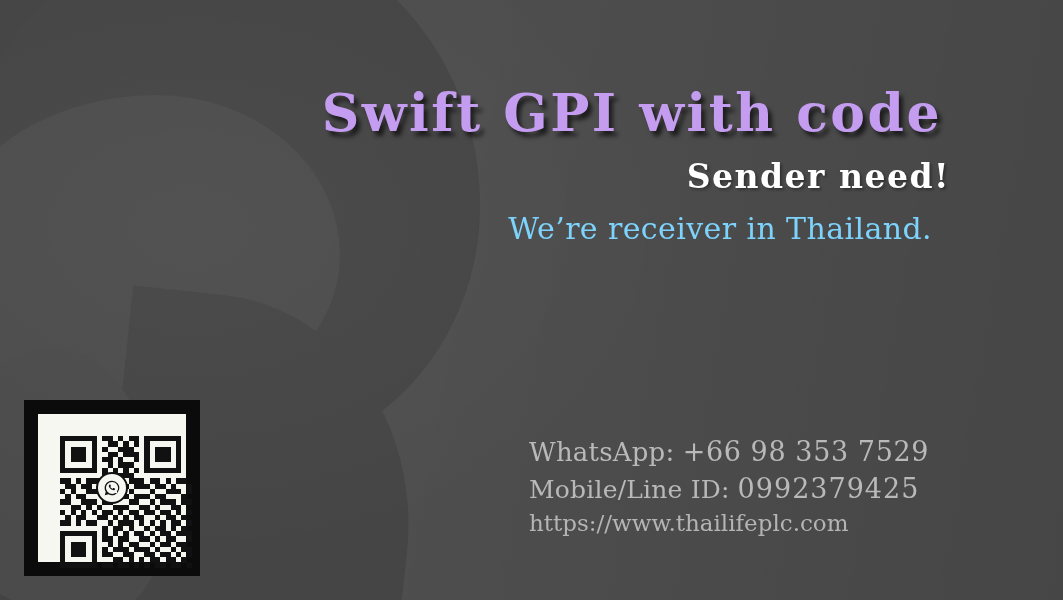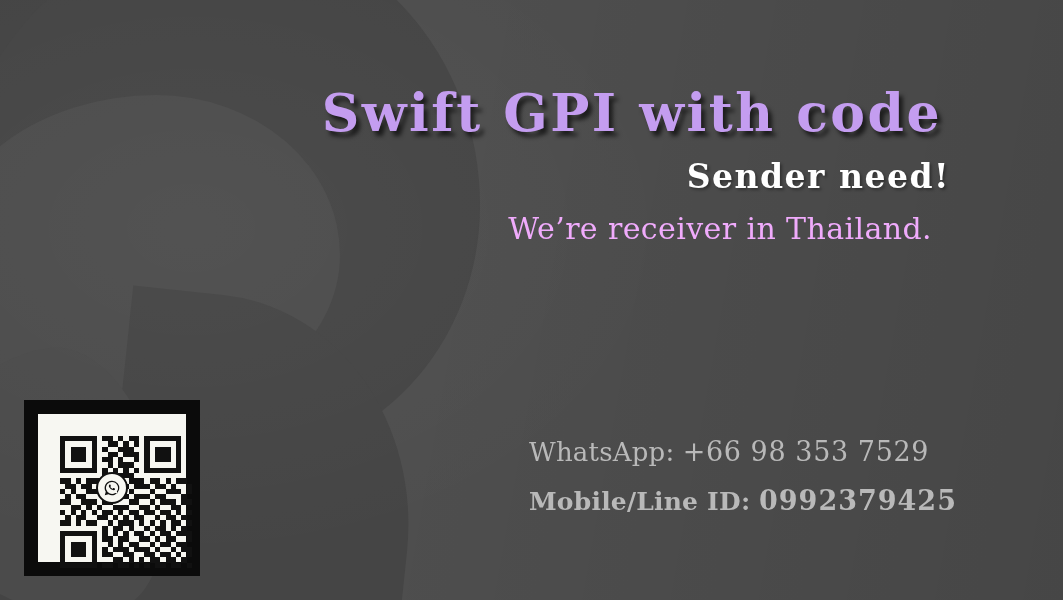--- a/index.html
+++ b/index.html
@@ -126,42 +126,42 @@
   }
   #tagline {
     position: absolute;
     right: 78px;
     top: 211px;
     margin: 0;
     font-family: "DejaVu Serif", serif;
     font-weight: normal;
     font-size: 30px;
     letter-spacing: 0.4px;
-    color: #f0abfc;
+    color: #7dd3fc;
     white-space: nowrap;
   }
 
   
   #contact {
     position: absolute;
     left: 529px;
     top: 438px;
     font-family: "DejaVu Serif", serif;
     color: #b9b9b9;
   }
   .contact-line {
     white-space: nowrap;
     line-height: 1;
   }
   .contact-line .lbl { letter-spacing: 0.2px; }
   .contact-line .val { letter-spacing: 0.6px; }
 
-  #line-whatsapp { font-size: 26px;   margin-bottom: 22px; }
+  #line-whatsapp { font-size: 26px;   margin-bottom: 10px; text-align: right; }
   #line-whatsapp .val { font-size: 27px; }
-  #line-mobile   { font-size: 25px;   margin-bottom: 10px; font-weight: bold; }
+  #line-mobile   { font-size: 25px;   margin-bottom: 10px; }
   #line-mobile .val { font-size: 27px; letter-spacing: 1px; }
   #line-website  { font-size: 23px;   margin-bottom: 10px; color: #b4b4b4; }
   #line-email    { font-size: 22px;   color: #b4b4b4; }
 
   
   #qr-frame {
     position: absolute;
     left: 24px;
     top: 400px;
     width: 176px;
@@ -224,20 +224,23 @@
   </div>
 
   <div id="contact">
     <div class="contact-line" id="line-whatsapp">
       <span class="lbl">WhatsApp:</span>
       <span class="val">+66 98 353 7529</span>
     </div>
     <div class="contact-line" id="line-mobile">
       <span class="lbl">Mobile/Line ID:</span>
       <span class="val">0992379425</span>
+    </div>
+    <div class="contact-line" id="line-website">
+      <span>https://www.thailifeplc.com</span>
     </div>
   </div>
 
   <div id="qr-frame">
     <div id="qr-quiet">
       <svg id="qr-canvas" viewBox="0 0 25 25" shape-rendering="crispEdges" preserveAspectRatio="none">
           <rect x="0" y="0" width="1" height="1" fill="#111111"></rect>
           <rect x="1" y="0" width="1" height="1" fill="#111111"></rect>
           <rect x="2" y="0" width="1" height="1" fill="#111111"></rect>
           <rect x="3" y="0" width="1" height="1" fill="#111111"></rect>

